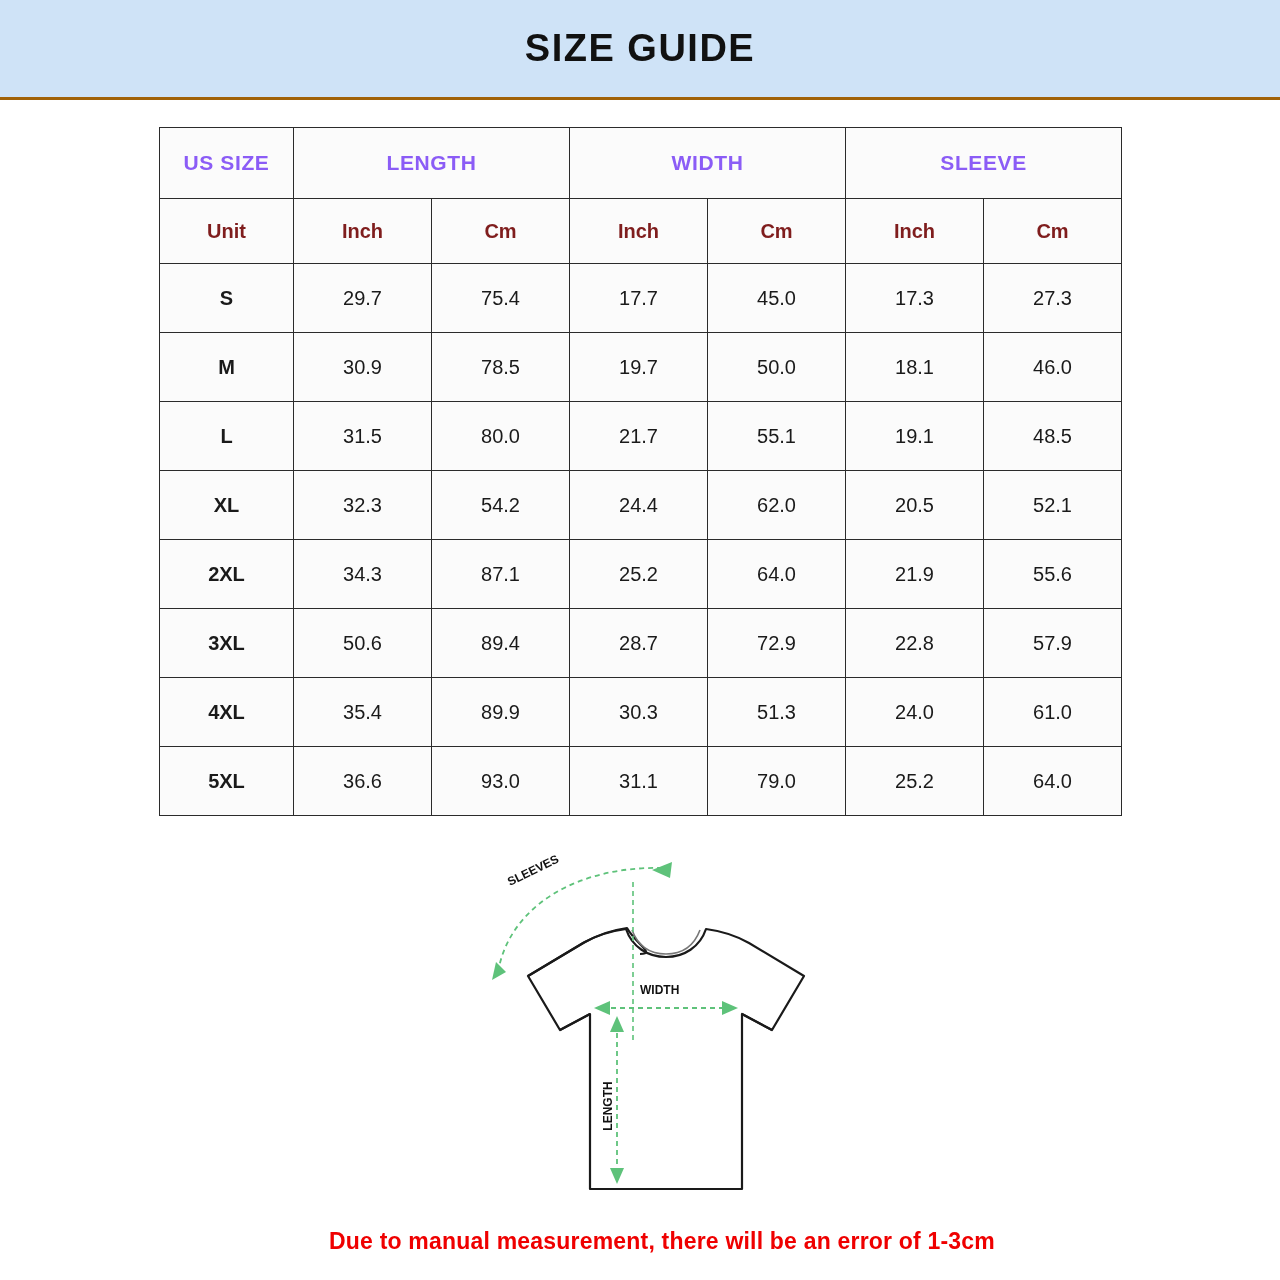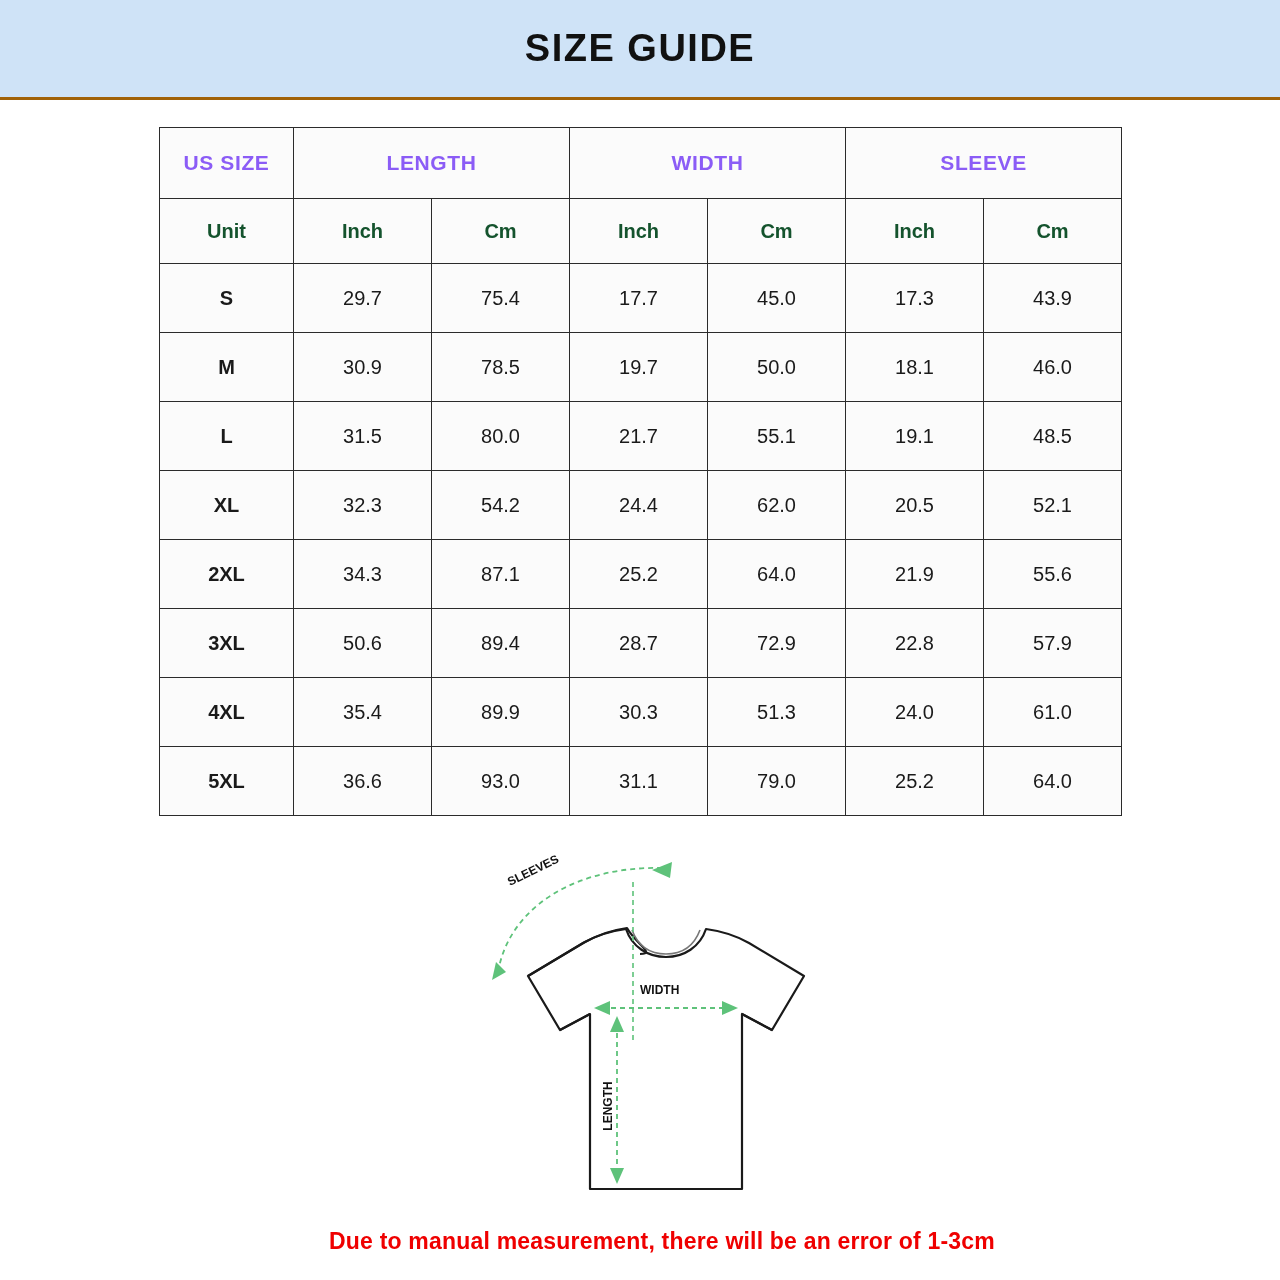--- a/index.html
+++ b/index.html
@@ -56,21 +56,21 @@
     height: 68px;
     font-size: 21px;
     font-weight: bold;
     letter-spacing: 0.6px;
     color: #8b5cf6;
   }
   .unit-row td {
     height: 62px;
     font-size: 20px;
     font-weight: bold;
-    color: #14532d;
+    color: #7f1d1d;
   }
   .unit-row td.unit-label {
     font-size: 20px;
     font-weight: bold;
   }
   .data-row td {
     height: 66px;
     font-size: 20px;
     color: #1a1a1a;
   }
@@ -140,21 +140,21 @@
         <td>Cm</td>
       </tr>
 
       <tr class="data-row">
         <td class="size-label">S</td>
         <td>29.7</td>
         <td>75.4</td>
         <td>17.7</td>
         <td>45.0</td>
         <td>17.3</td>
-        <td>43.9</td>
+        <td>27.3</td>
       </tr>
       <tr class="data-row">
         <td class="size-label">M</td>
         <td>30.9</td>
         <td>78.5</td>
         <td>19.7</td>
         <td>50.0</td>
         <td>18.1</td>
         <td>46.0</td>
       </tr>

